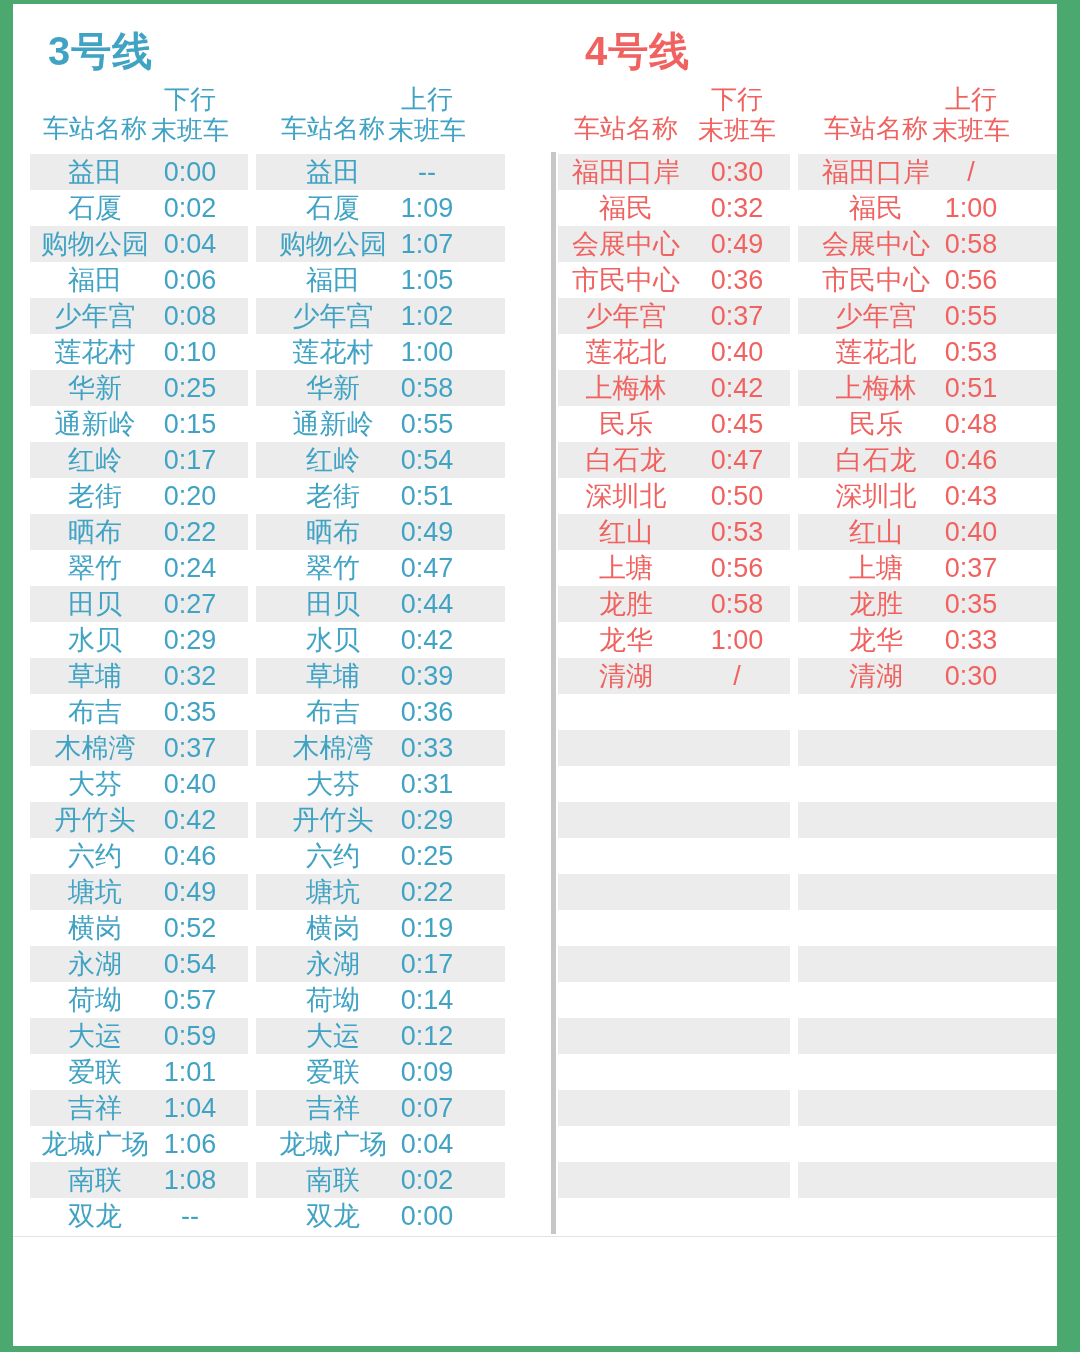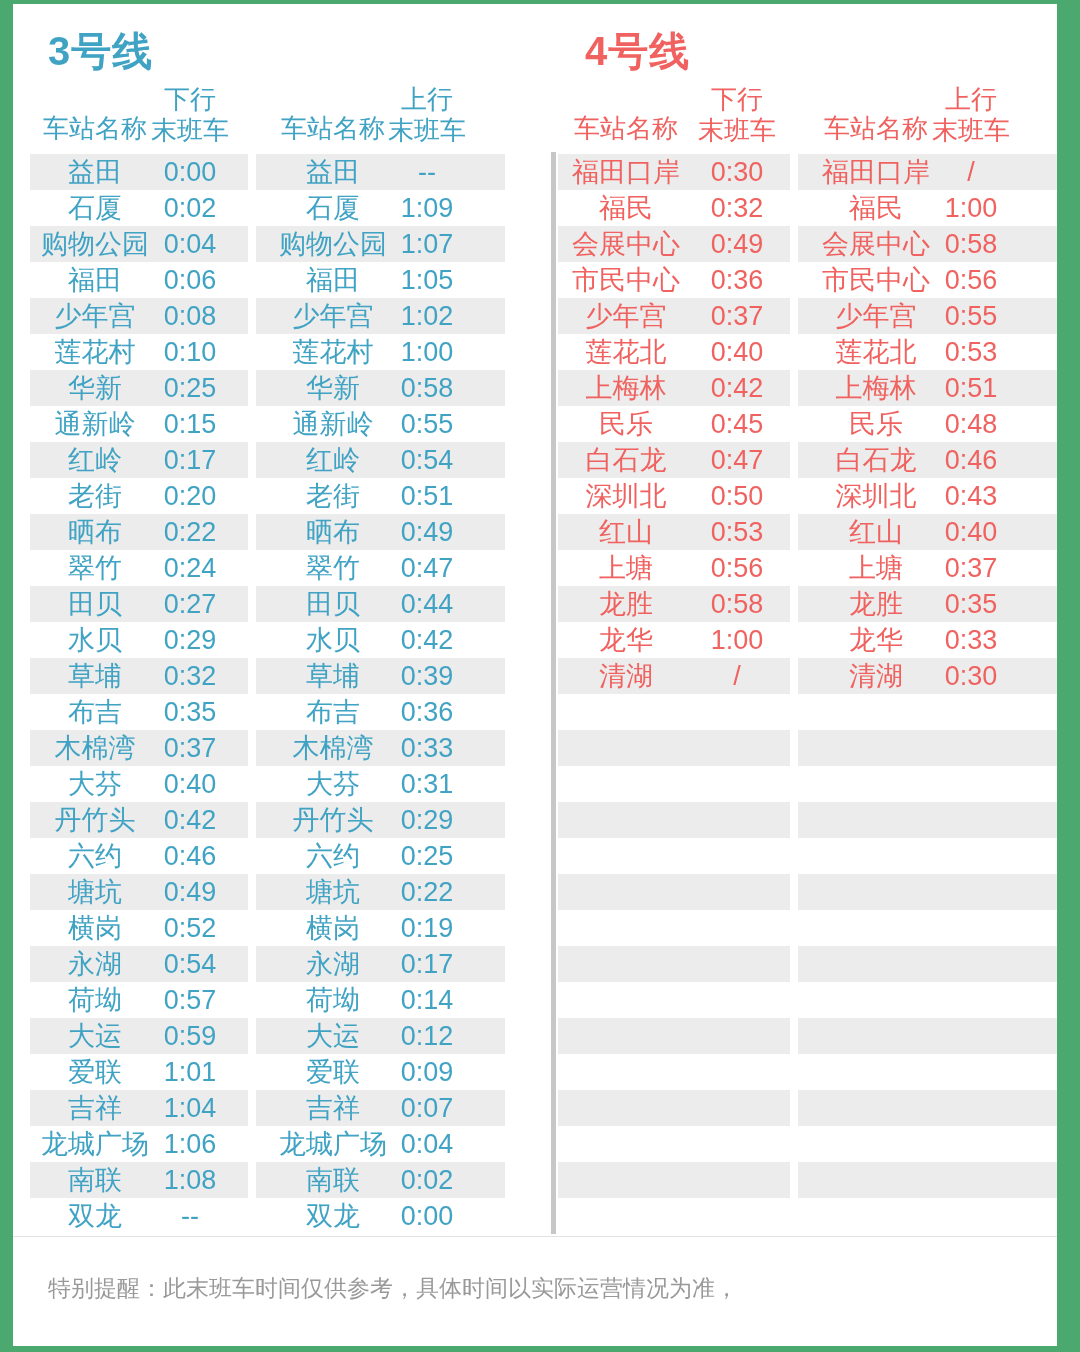--- a/index.html
+++ b/index.html
@@ -613,14 +613,13 @@
       </div>
       <div class="row">
         <span class="station"></span>
         <span class="time"></span>
       </div>
     </div>
 </div>
 
 <div class="h-divider"></div>
 <div class="note">
-  <div>特别提醒：此末班车时间仅供参考，具体时间以实际运营情况为准，</div>
 </div>
 
 </body></html>

